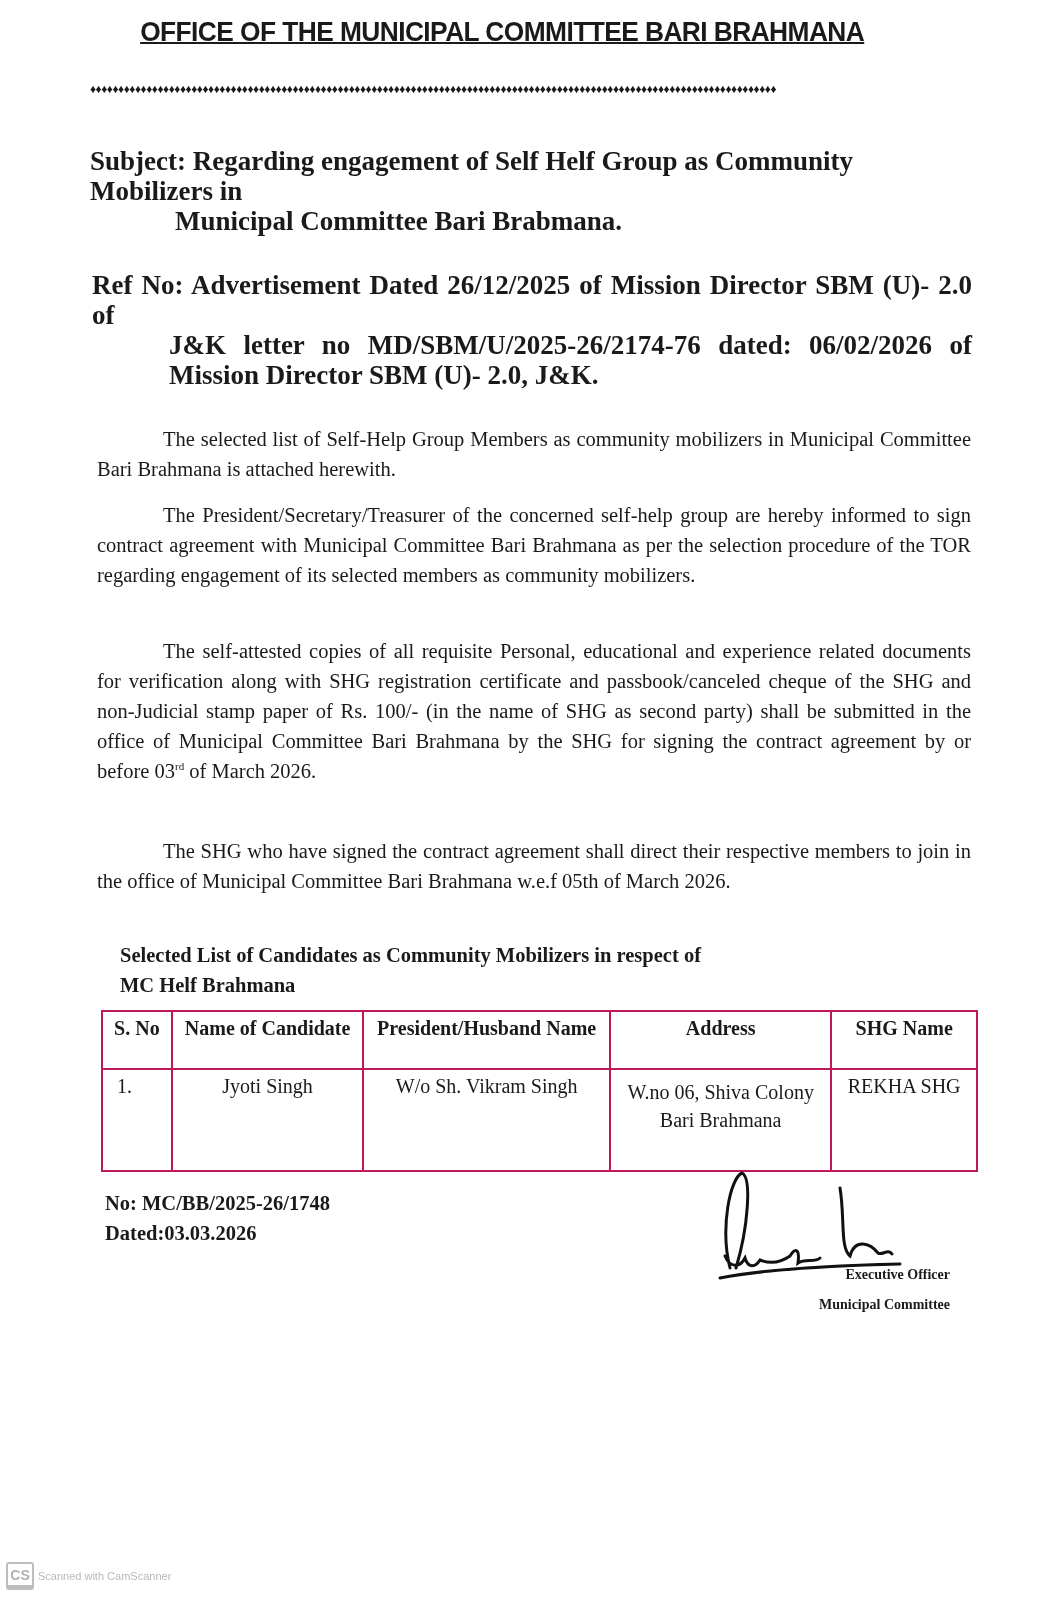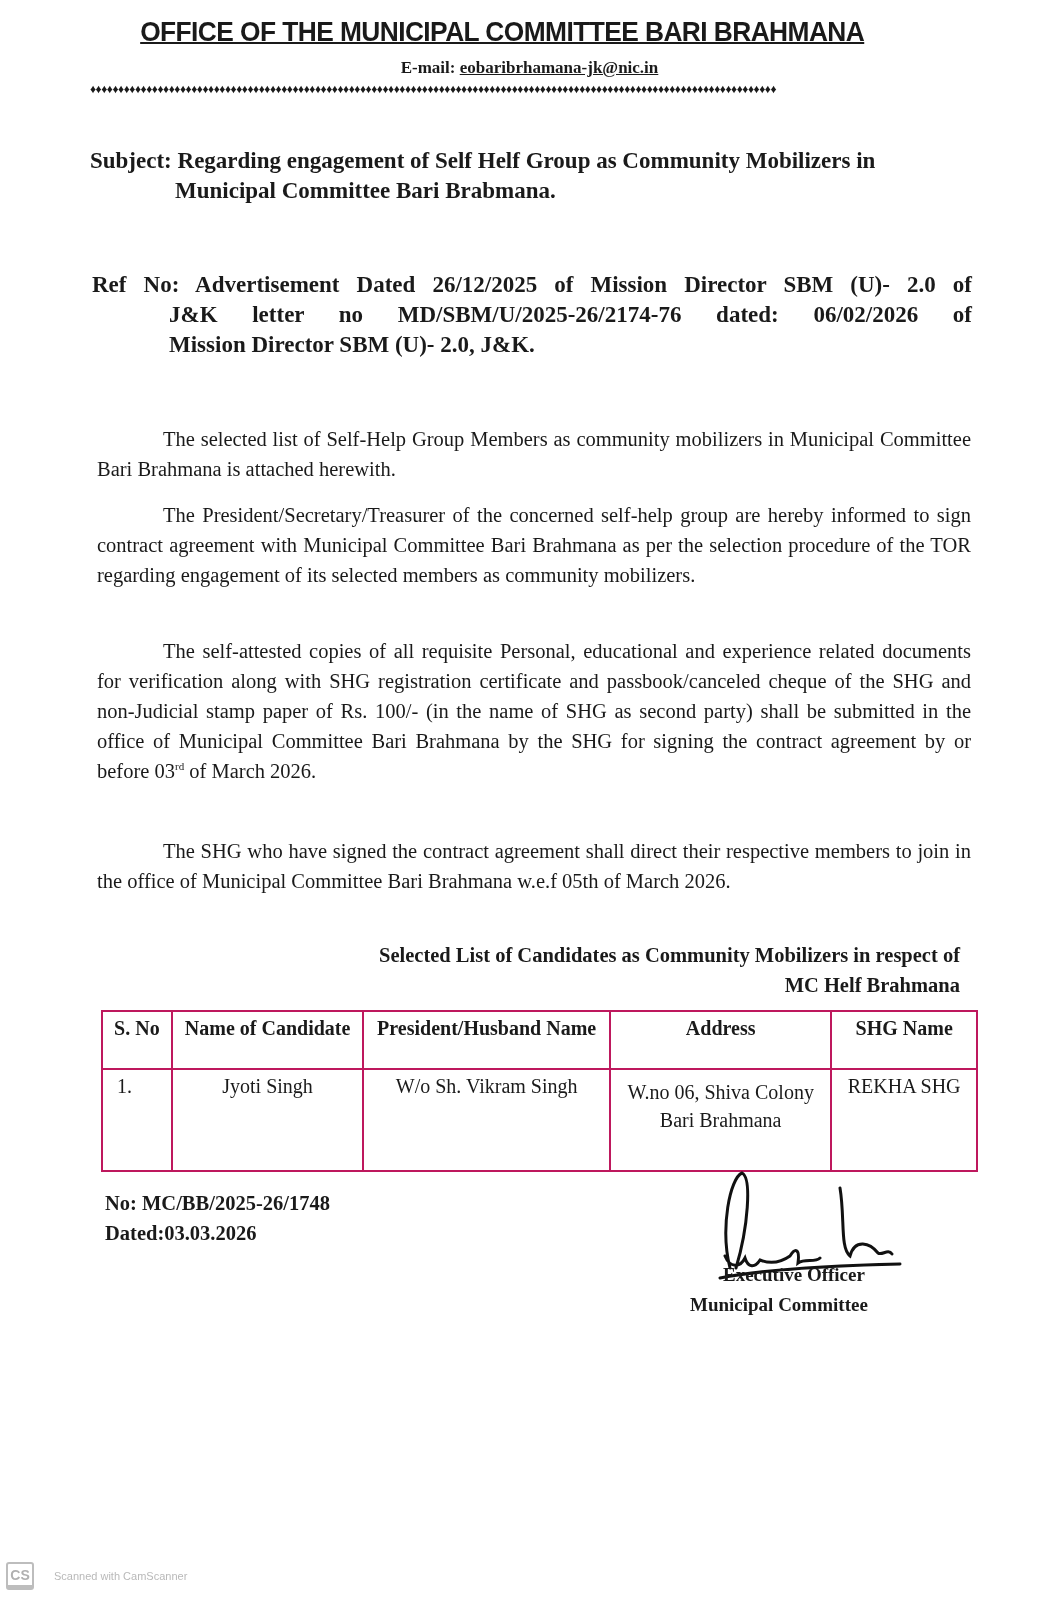--- a/index.html
+++ b/index.html
@@ -16,82 +16,79 @@
     }
     .header-email {
       position: absolute; left: 0; width: 1059px; top: 58px; text-align: center;
       font-size: 17px; font-weight: bold;
     }
     .header-email .email-val { text-decoration: underline; }
     .divider-dots {
       position: absolute; left: 90px; top: 84px; width: 872px; height: 10px; overflow: hidden;
       font-size: 12px; line-height: 10px; letter-spacing: -0.5px; white-space: nowrap; font-weight: bold;
     }
-    .block { position: absolute; font-weight: bold; font-size: 23px; line-height: 30px; }
+    .block { position: absolute; font-weight: bold; font-size: 27px; line-height: 30px; }
     .subject { left: 90px; top: 146px; width: 880px; }
     .subject .indent { padding-left: 85px; display: block; }
     .ref { left: 92px; top: 270px; width: 880px; }
     .ref .line { display: block; text-align: justify; text-align-last: justify; }
     .ref .line.last { text-align-last: left; }
     .ref .indent { padding-left: 77px; }
     .para {
       position: absolute; left: 97px; width: 874px; font-size: 20.5px; line-height: 30px;
       text-align: justify; font-weight: normal;
     }
     .para .first { padding-left: 66px; }
     .p1 { top: 424px; }
     .p2 { top: 500px; }
     .p3 { top: 636px; }
     .p4 { top: 836px; }
     sup { font-size: 11px; line-height: 0; }
     .list-title {
-      position: absolute; left: 120px; width: 840px; top: 940px; text-align: right;
+      position: absolute; left: 120px; width: 840px; top: 940px; text-align: left;
       font-weight: bold; font-size: 20.5px; line-height: 30px;
     }
     table.cand {
       position: absolute; left: 101px; top: 1010px; width: 877px; border-collapse: collapse;
       font-size: 20px; line-height: 28px;
     }
     table.cand th, table.cand td {
       border: 2px solid #be185d; vertical-align: top; text-align: center; padding: 2px 4px;
     }
     table.cand th { font-weight: bold; height: 52px; }
     table.cand td { height: 90px; font-weight: normal; }
     table.cand td.sno { text-align: left; padding-left: 14px; }
     .ref-no {
       position: absolute; left: 105px; top: 1188px; font-weight: bold; font-size: 20.5px; line-height: 30px;
     }
     .signature {
       position: absolute; left: 700px; top: 1168px; width: 220px; height: 120px;
     }
     .sign-block {
-      position: absolute; left: 690px; top: 1260px; width: 260px; font-weight: bold; font-size: 19px; line-height: 30px;
-      text-align: left;
+      position: absolute; left: 690px; top: 1260px; width: 260px; font-weight: bold; font-size: 14px; line-height: 30px;
+      text-align: right;
     }
     .sign-block .l1 { padding-left: 33px; }
     .sign-block .l3 { padding-left: 45px; }
     .cs-footer {
-      position: absolute; left: 6px; top: 1562px; display: flex; align-items: center; gap: 20px;
+      position: absolute; left: 6px; top: 1562px; display: flex; align-items: center; gap: 4px;
       font-family: "Liberation Sans", "DejaVu Sans", sans-serif; font-size: 11px; color: #b9b9b9;
     }
     .cs-logo {
       width: 28px; height: 28px; border: 2px solid #bdbdbd; border-radius: 3px; box-sizing: border-box;
       display: flex; align-items: center; justify-content: center; font-weight: bold; font-size: 14px; color: #b0b0b0;
       border-bottom-width: 5px;
     }
   </style>
 </head>
 <body>
 
 <div class="page">
 
   <div class="header-title">OFFICE OF THE MUNICIPAL COMMITTEE BARI BRAHMANA</div>
-  <div class="header-email">
-    <span>E-mail: </span><span class="email-val">eobaribrhamana-jk@nic.in</span>
-  </div>
   <div class="divider-dots">♦♦♦♦♦♦♦♦♦♦♦♦♦♦♦♦♦♦♦♦♦♦♦♦♦♦♦♦♦♦♦♦♦♦♦♦♦♦♦♦♦♦♦♦♦♦♦♦♦♦♦♦♦♦♦♦♦♦♦♦♦♦♦♦♦♦♦♦♦♦♦♦♦♦♦♦♦♦♦♦♦♦♦♦♦♦♦♦♦♦♦♦♦♦♦♦♦♦♦♦♦♦♦♦♦♦♦♦♦♦♦♦♦♦♦♦♦♦♦♦♦♦</div>
 
   <div class="block subject">
     <span>Subject: Regarding engagement of Self Helf Group as Community Mobilizers in</span>
     <span class="indent">Municipal Committee Bari Brabmana.</span>
   </div>
 
   <div class="block ref">
     <span class="line">Ref No: Advertisement Dated 26/12/2025 of Mission Director SBM (U)- 2.0 of</span>
     <span class="line indent">J&amp;K letter no MD/SBM/U/2025-26/2174-76 dated: 06/02/2026 of</span>

